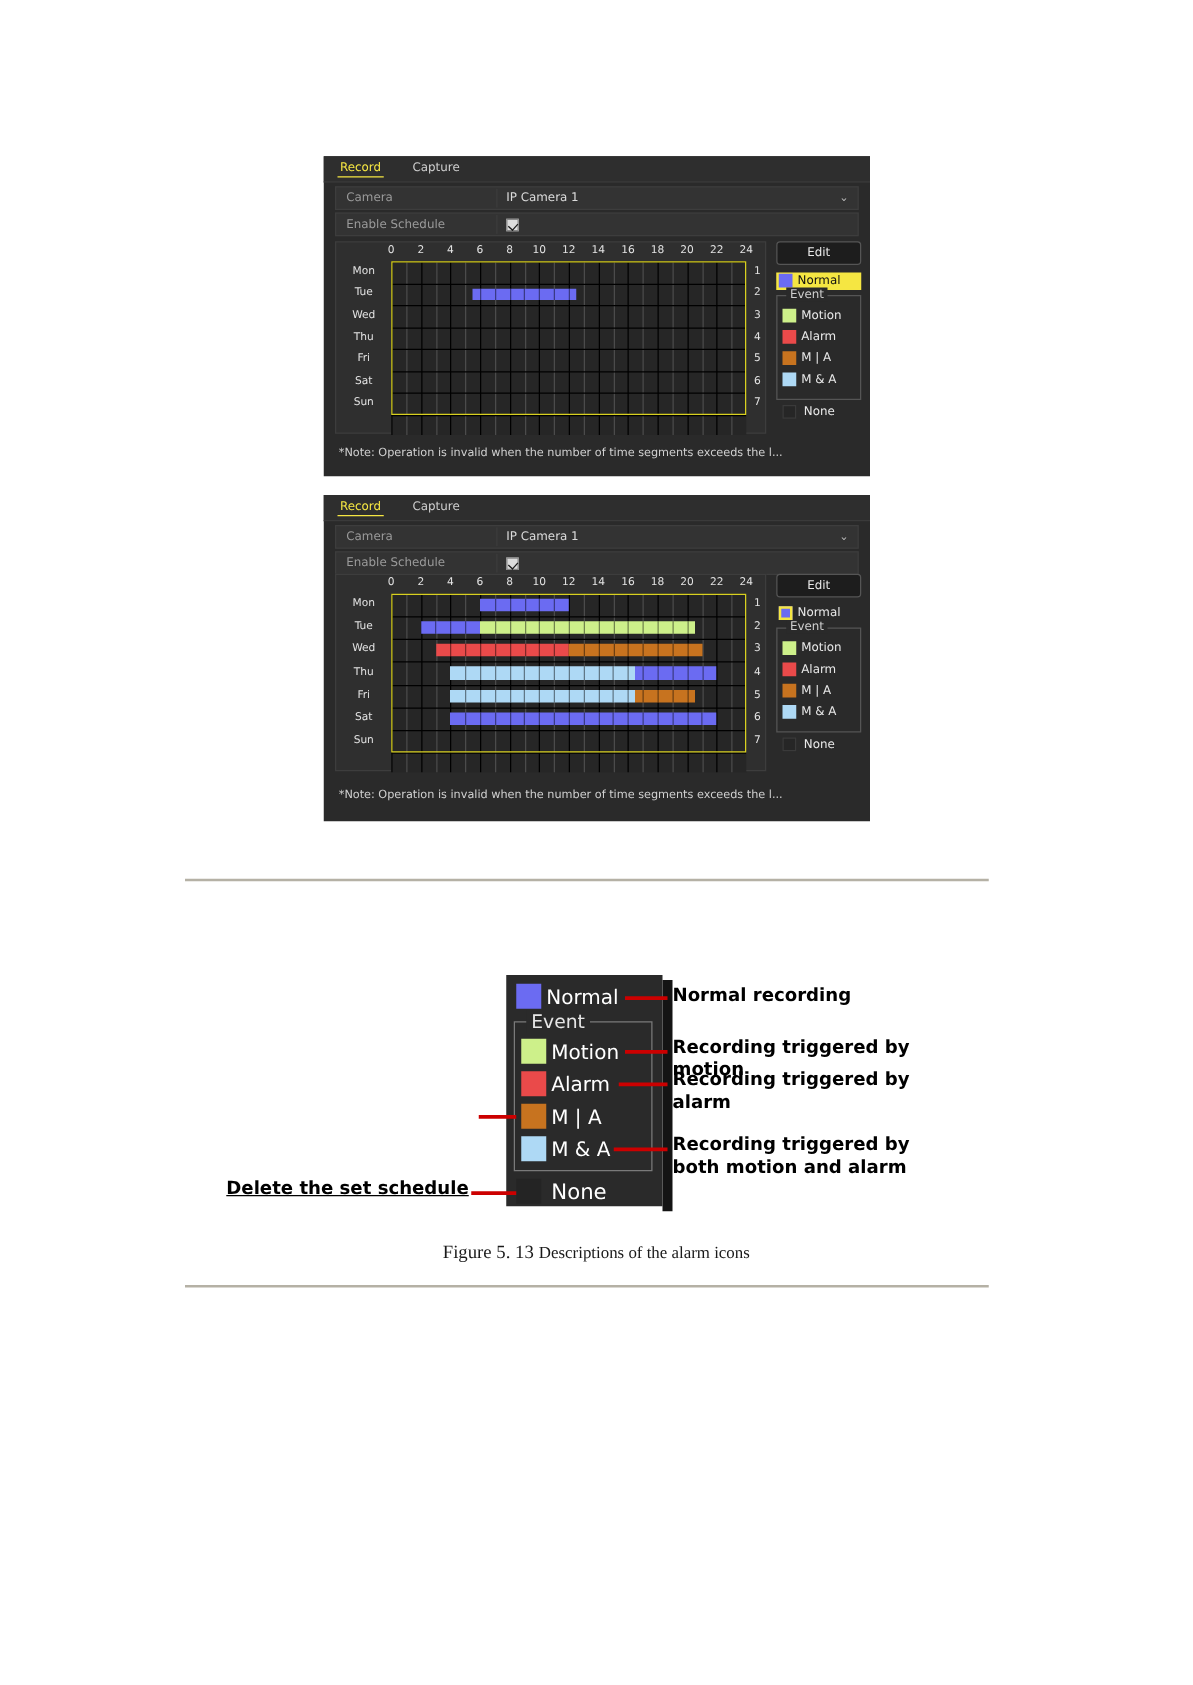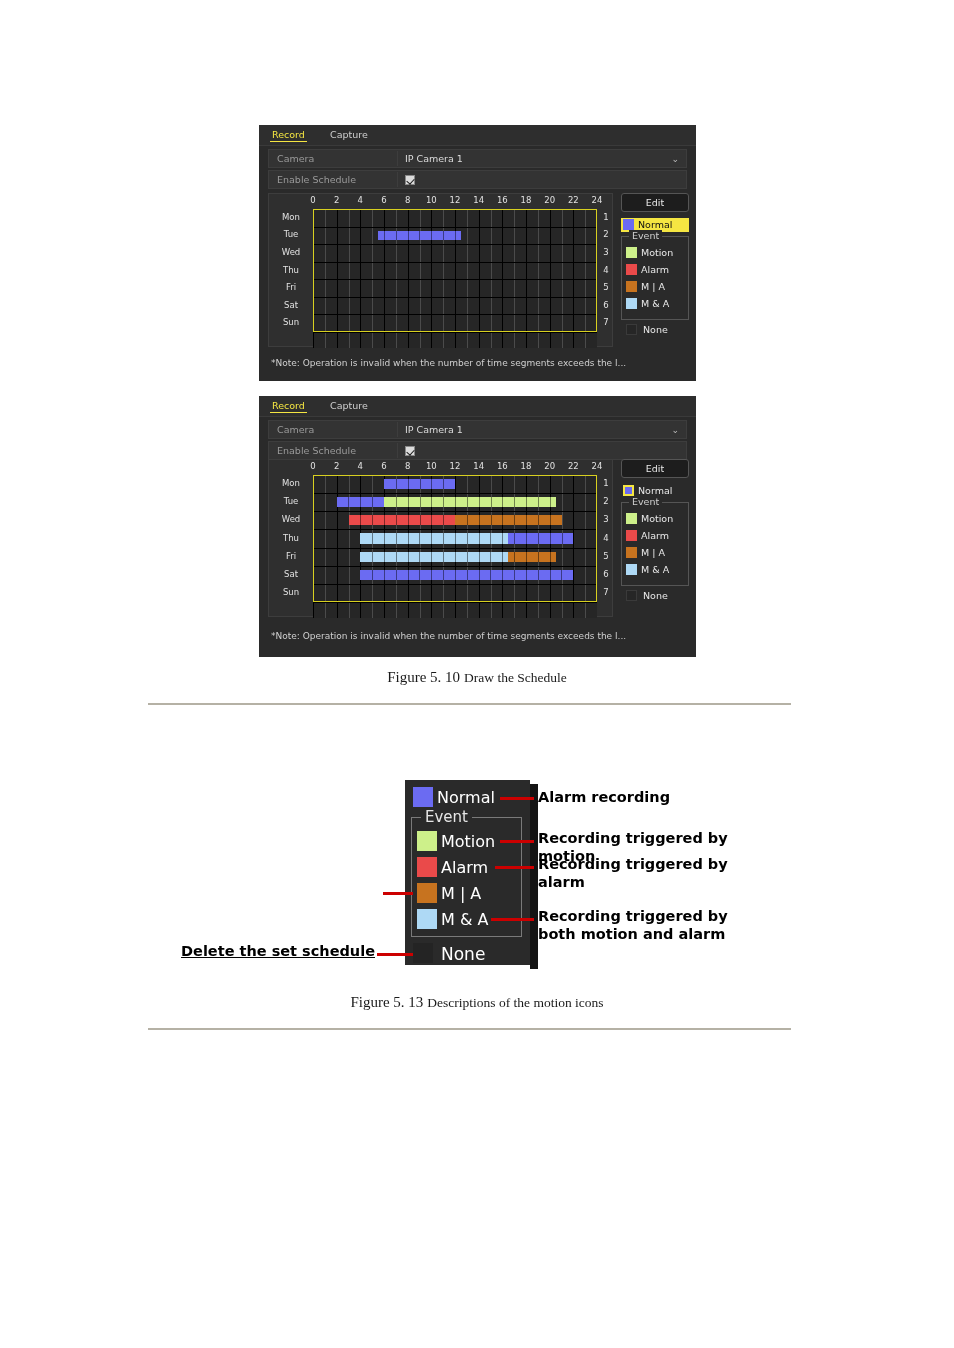--- a/index.html
+++ b/index.html
@@ -456,24 +456,20 @@
       <span class="lg-txt" style="left:382px;top:134px;color:#e8e8e8;">Alarm</span>
       <span class="sw" style="left:367px;top:151px;background:#c7731f;"></span>
       <span class="lg-txt" style="left:382px;top:151px;color:#e8e8e8;">M | A</span>
       <span class="sw" style="left:367px;top:168px;background:#aed9f5;"></span>
       <span class="lg-txt" style="left:382px;top:168px;color:#e8e8e8;">M &amp; A</span>
       <span class="sw" style="left:367px;top:194px;background:#262626;border:1px solid #3a3a3a;"></span>
       <span class="lg-txt" style="left:384px;top:194px;color:#e8e8e8;">None</span>
       <div class="note" style="left:12px;top:235px;">*Note: Operation is invalid when the number of time segments exceeds the l...</div>
     </div>
 
-  <div class="caption" style="top:668px;">
-    <span class="cap-main">Figure 5. 10</span>
-    <span class="cap-sub">Draw the Schedule</span>
-  </div>
 
   <div class="hr" style="top:703px;"></div>
 
   <div class="fig11" id="fig11" style="left:140px;top:760px;width:680px;height:215px;">
       <div class="f11-shadow" style="left:390px;top:24px;width:8px;height:185px;"></div>
       <div class="f11-panel" style="left:265px;top:20px;width:125px;height:185px;">
         <span class="f11-sw" style="left:8px;top:7px;background:#6b6bf2;"></span>
         <span class="f11-txt" style="left:32px;top:8px;">Normal</span>
         <div class="f11-evbox" style="left:6px;top:37px;width:111px;height:120px;"></div>
         <div class="f11-evtitle" style="left:16px;top:28px;">Event</div>
@@ -482,35 +478,35 @@
         <span class="f11-sw" style="left:12px;top:77px;background:#ea4a4a;"></span>
         <span class="f11-txt" style="left:36px;top:78px;">Alarm</span>
         <span class="f11-sw" style="left:12px;top:103px;background:#c7731f;"></span>
         <span class="f11-txt" style="left:36px;top:104px;">M | A</span>
         <span class="f11-sw" style="left:12px;top:129px;background:#aed9f5;"></span>
         <span class="f11-txt" style="left:36px;top:130px;">M &amp; A</span>
         <span class="f11-sw" style="left:8px;top:163px;background:#242424;"></span>
         <span class="f11-txt" style="left:36px;top:164px;font-size:17px;">None</span>
       </div>
       <div class="leader" style="left:360px;top:37px;width:34px;"></div>
-      <div class="anno" style="left: 398px; top: 28px; width: 240px; white-space: pre-line;">Alarm recording</div>
+      <div class="anno" style="left: 398px; top: 28px; width: 240px; white-space: pre-line;">Normal recording</div>
       <div class="leader" style="left:360px;top:80px;width:34px;"></div>
       <div class="anno" style="left: 398px; top: 69px; width: 240px; white-space: pre-line;">Recording triggered by
 motion</div>
       <div class="leader" style="left:355px;top:106px;width:39px;"></div>
       <div class="anno" style="left: 398px; top: 95px; width: 240px; white-space: pre-line;">Recording triggered by
 alarm</div>
       <div class="leader" style="left:351px;top:158px;width:43px;"></div>
       <div class="anno" style="left: 398px; top: 147px; width: 240px; white-space: pre-line;">Recording triggered by
 both motion and alarm</div>
       <div class="leader" style="left:243px;top:132px;width:30px;"></div>
       <div class="leader" style="left:237px;top:193px;width:36px;"></div>
       <div class="anno right" style="left: -23px; top: 182px; width: 258px; white-space: pre-line; text-decoration: underline;">Delete the set schedule</div>
     </div>
 
   <div class="caption" style="top:993px;">
     <span class="cap-main">Figure 5. 13</span>
-    <span class="cap-sub">Descriptions of the motion icons</span>
+    <span class="cap-sub">Descriptions of the alarm icons</span>
   </div>
 
   <div class="hr" style="top:1028px;"></div>
 
 </div>
 
 </body></html>

